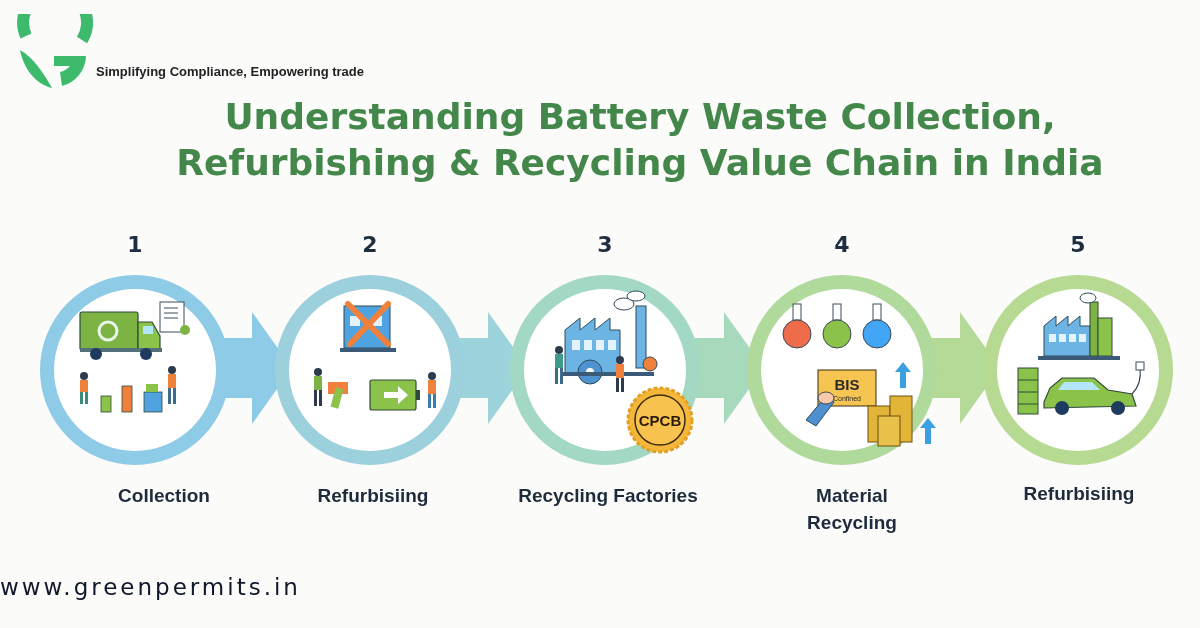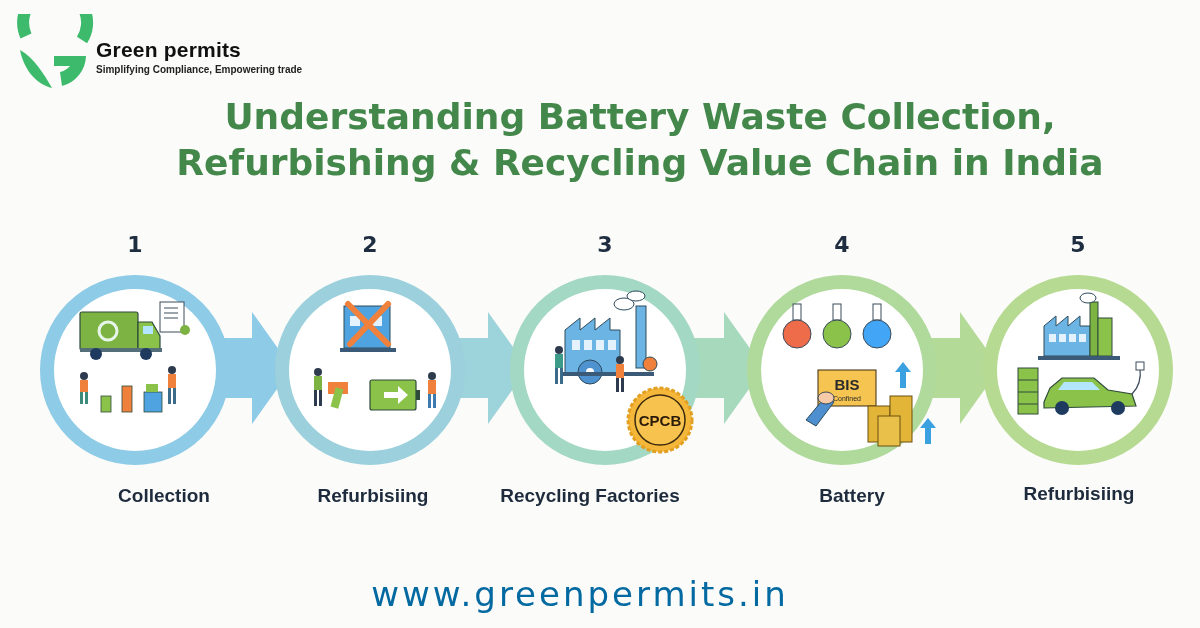--- a/index.html
+++ b/index.html
@@ -1,37 +1,36 @@
 <!DOCTYPE html>
 <html><head>
 <meta charset="utf-8">
 <style>
   html,body{margin:0;padding:0;}
   body{width:1200px;height:628px;background:#fbfbfa;position:relative;overflow:hidden;font-family:"Liberation Sans",sans-serif;}
   .logo{position:absolute;left:14px;top:14px;width:280px;height:80px;}
   .logo svg{position:absolute;left:0;top:0;}
   .brand{position:absolute;left:82px;top:24px;font-weight:bold;font-size:21px;color:#111;font-family:"Liberation Sans",sans-serif;letter-spacing:0.2px;}
-  .tagline{position:absolute;left:82px;top:50px;font-weight:bold;font-size:10px;color:#222;white-space:nowrap;}
+  .tagline{position:absolute;left:82px;top:50px;font-weight:bold;font-size:13px;color:#222;white-space:nowrap;}
   .title{position:absolute;left:0;width:1280px;top:94px;text-align:center;color:#43884a;font-weight:bold;font-size:36px;line-height:46px;font-family:"DejaVu Sans",sans-serif;}
   .title div{white-space:nowrap;}
   .diagram{position:absolute;left:0;top:0;width:1200px;height:628px;}
   .step-num{position:absolute;width:40px;text-align:center;font-weight:bold;font-size:22px;color:#1f2d40;top:232px;font-family:"DejaVu Sans",sans-serif;}
   .step-label{position:absolute;width:200px;text-align:center;font-weight:bold;font-size:19px;line-height:27px;color:#1d2b3c;top:482px;font-family:"Liberation Sans",sans-serif;}
-  .url{position:absolute;left:0;width:1160px;top:574px;text-align:center;font-size:34px;letter-spacing:3px;color:#0369a1;font-family:"DejaVu Sans",sans-serif;}
+  .url{position:absolute;left:0;width:1160px;top:574px;font-size:23px;letter-spacing:3px;color:#0f172a;font-family:"DejaVu Sans",sans-serif;}
 </style>
 </head>
 <body>
 
 <div class="logo">
   <svg width="80" height="80" viewBox="0 0 80 80">
     <path d="M68 26 A32 32 0 1 0 12 22" fill="none" stroke="#3dba6b" stroke-width="12"></path>
     <path d="M40 42 L72 42 A32 32 0 0 1 48 72 L46 58 A18 18 0 0 0 56 52 L40 52 Z" fill="#3dba6b"></path>
     <path d="M6 36 C10 56 22 70 38 74 C30 60 20 44 6 36 Z" fill="#3dba6b"></path>
   </svg>
-  <div class="brand">Green permits</div>
   <div class="tagline">Simplifying Compliance, Empowering trade</div>
 </div>
 
 <div class="title">
   <div>Understanding Battery Waste Collection,</div>
   <div>Refurbishing &amp; Recycling Value Chain in India</div>
 </div>
 
 <svg class="diagram" width="1200" height="628" viewBox="0 0 1200 628">
 
@@ -198,24 +197,25 @@
 <div class="step-num" style="left:585px;">3</div>
 <div class="step-num" style="left:822px;">4</div>
 <div class="step-num" style="left:1058px;">5</div>
 
 <div class="step-label" style="left:64px;">
   <div>Collection</div>
 </div>
 <div class="step-label" style="left:273px;">
   <div>Refurbisiing</div>
 </div>
-<div class="step-label" style="left:490px;">
+<div class="step-label" style="left:508px;">
   <div>Recycling Factories</div>
   <div></div>
 </div>
 <div class="step-label" style="left:752px;">
-  <div>Battery</div>
+  <div>Material</div>
+  <div>Recycling</div>
 </div>
 <div class="step-label" style="left:979px;top:480px;">
   <div>Refurbisiing</div>
 </div>
 
 <div class="url">www.greenpermits.in</div>
 
 </body></html>

